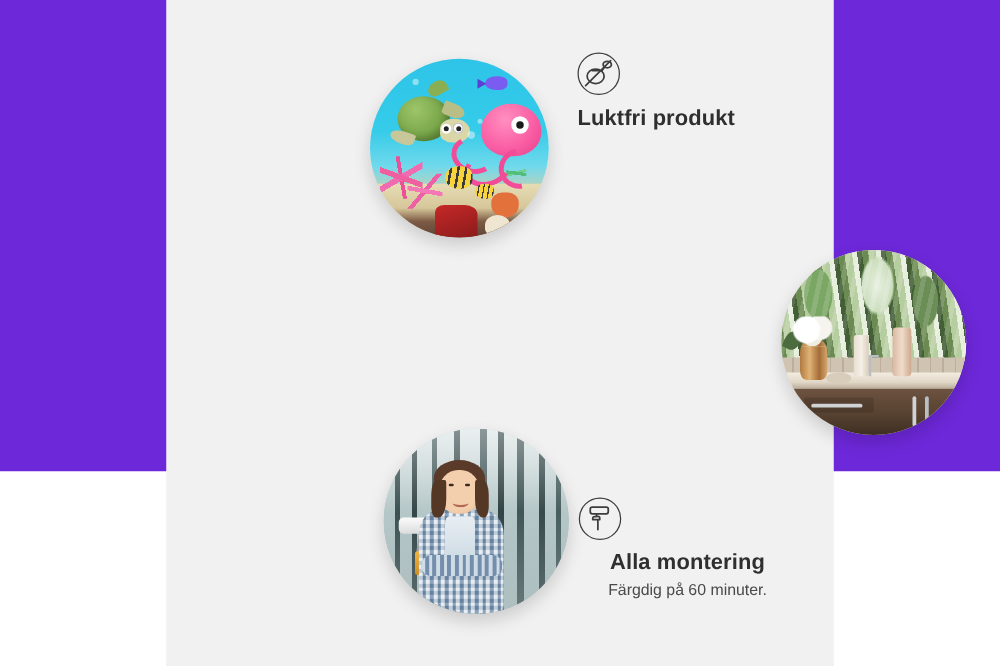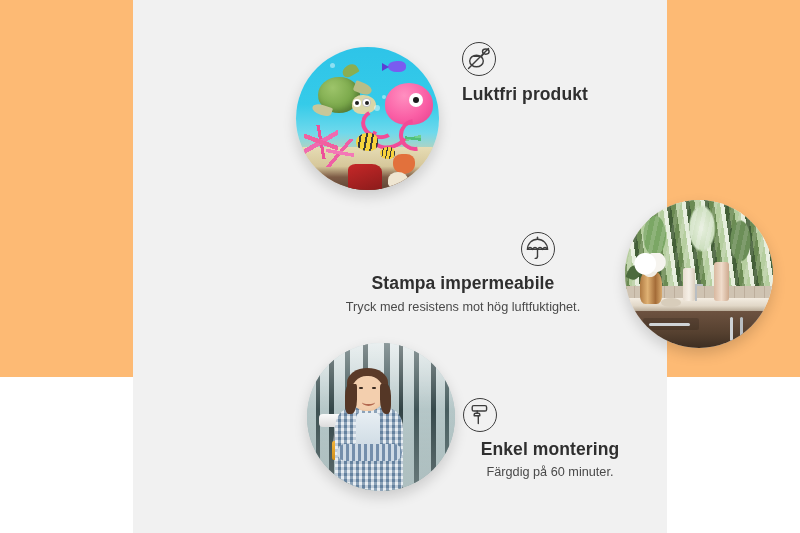--- a/index.html
+++ b/index.html
@@ -9,21 +9,21 @@
     height: 533px;
     background: #ffffff;
     font-family: "Liberation Sans", sans-serif;
     overflow: hidden;
   }
 
   #stage {
     position: relative;
     width: 800px;
     height: 377px;
-    background: #fdba74;
+    background: #6d28d9;
   }
 
   
   #panel {
     position: absolute;
     left: 133px;
     top: 0;
     width: 534px;
     height: 533px;
     background: #f1f1f1;
@@ -331,35 +331,20 @@
       <div class="b-faucet-arm"></div>
       <div class="b-faucet"></div>
       <div class="b-vase"></div>
       <div class="b-leaf"></div>
       <div class="b-flower"></div>
       <div class="b-soap"></div>
       <div class="b-soap2"></div>
       <div class="b-dish"></div>
     </div>
 
-    <div class="feature" id="feature-waterproof">
-      <div class="icon-wrap">
-        <div class="icon-circle">
-          <svg width="31" height="31" viewBox="0 0 31 31" fill="none" stroke="#3d3d3d" stroke-width="1.4" stroke-linecap="round">
-            <path d="M5.5 16.2 A10 10 0 0 1 25.5 16.2 Z"></path>
-            <path d="M5.5 16.2 q2.5 -3.4 5 0 q2.5 -3.4 5 0 q2.5 -3.4 5 0 q2.5 -3.4 5 0"></path>
-            <path d="M15.5 16.2 V23.2"></path>
-            <path d="M15.5 23.2 q0 2.2 -2.3 2.2"></path>
-            <path d="M15.5 6.2 V4.3"></path>
-          </svg>
-        </div>
-      </div>
-      <p class="feat-title">Stampa impermeabile</p>
-      <p class="feat-body">Tryck med resistens mot hög luftfuktighet.</p>
-    </div>
 
     <div class="photo-circle" id="circle-painter">
       <div class="f-forest"></div>
       <div class="f-haze"></div>
       <div class="p-roller-head"></div>
       <div class="p-roller-bar"></div>
       <div class="p-roller-grip"></div>
       <div class="p-body"></div>
       <div class="p-inner"></div>
       <div class="p-arm"></div>
@@ -375,18 +360,18 @@
     <div class="feature" id="feature-easy">
       <div class="icon-wrap">
         <div class="icon-circle">
           <svg width="31" height="31" viewBox="0 0 31 31" fill="none" stroke="#3d3d3d" stroke-width="1.4" stroke-linecap="round" stroke-linejoin="round">
             <rect x="8.2" y="6.6" width="14.4" height="5.4" rx="1.6"></rect>
             <path d="M13.2 12 v2.2 h-1.6 a1.4 1.4 0 0 0 -1.4 1.4 v1.1 h5.6 v-1.1 a1.4 1.4 0 0 0 -1.4 -1.4 h-1.2"></path>
             <path d="M14.3 17.3 V24.6"></path>
           </svg>
         </div>
       </div>
-      <p class="feat-title">Enkel montering</p>
+      <p class="feat-title">Alla montering</p>
       <p class="feat-body">Färgdig på 60 minuter.</p>
     </div>
 
   </div>
 </div>
 
 </body></html>

